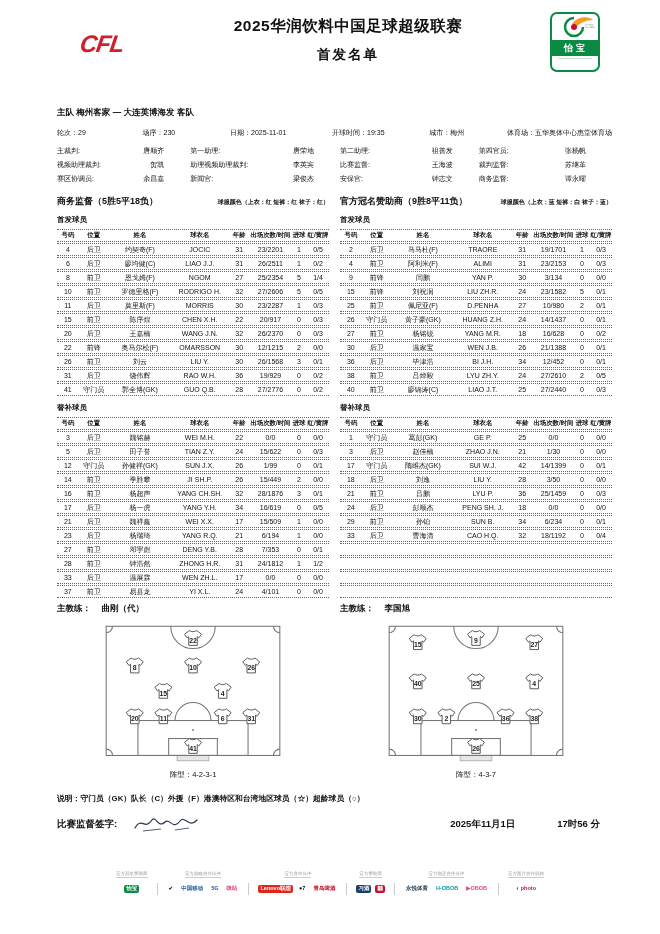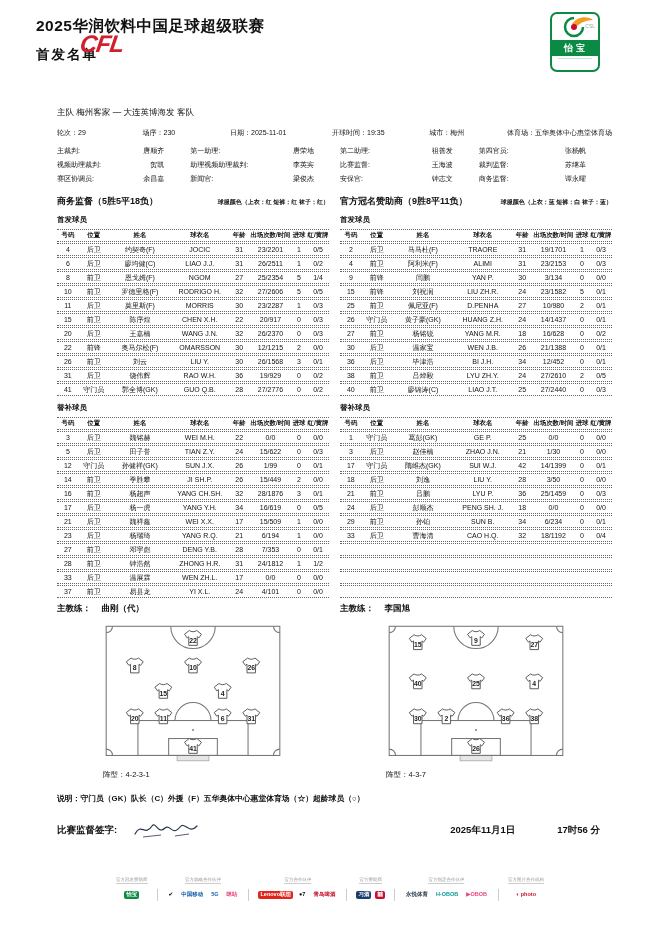--- a/index.html
+++ b/index.html
@@ -4,33 +4,33 @@
 <style>
   html,body{margin:0;padding:0;background:#fff;}
   .page{width:660px;height:934px;background:#fff;position:relative;overflow:hidden;
         font-family:"Liberation Sans",sans-serif;color:#111;}
   .content{padding:0 48px 0 57px;}
 
   
   .header{position:relative;height:78px;padding-top:16px;}
   .cfl-logo{position:absolute;left:80px;top:30px;font-weight:bold;font-style:italic;
             font-size:24px;color:#d0202e;transform:skewX(-8deg);letter-spacing:-1px;}
-  .titles{text-align:left;padding-left:36px;}
+  .titles{text-align:center;padding-left:36px;}
   .title1{font-size:15.5px;font-weight:bold;letter-spacing:0.5px;}
   .title2{font-size:13.5px;font-weight:bold;margin-top:9px;letter-spacing:2px;}
   .yibao{position:absolute;right:60px;top:12px;width:46px;border:2px solid #0a8a43;
          border-radius:7px;background:#fff;overflow:hidden;text-align:center;}
   .yibao-top{height:26px;position:relative;}
   .yibao-csl{position:absolute;right:3px;top:9px;font-size:5px;color:#8aa;}
   .yibao-band{background:#0a8a43;color:#fff;font-weight:bold;font-size:9px;
               letter-spacing:3px;padding:2px 0 1px 2px;}
   .yibao-sub{height:8px;border-top:1px solid #bfe3cf;margin:2px 6px 3px 6px;}
 
   
-  .teams-line{font-size:8.5px;font-weight:normal;margin-top:13px;}
+  .teams-line{font-size:8.5px;font-weight:bold;margin-top:13px;}
   #info-row{display:flex;font-size:7px;margin-top:9px;}
   .info-item{white-space:nowrap;}
   #info-row .info-item:nth-child(1){width:88px;}
   #info-row .info-item:nth-child(2){width:90px;}
   #info-row .info-item:nth-child(3){width:105px;}
   #info-row .info-item:nth-child(4){width:100px;}
   #info-row .info-item:nth-child(5){width:80px;}
   #officials{display:grid;grid-template-columns:24% 27% 25% 24%;row-gap:4px;
              font-size:7px;margin-top:8px;}
   .off-cell{display:flex;padding-right:26px;}
@@ -50,31 +50,31 @@
         border-bottom:1px dotted #666;margin-bottom:1px;font-size:7px;}
   .thead .td{font-weight:bold;font-size:6.4px;}
   .td{text-align:center;white-space:nowrap;overflow:visible;}
   .c0{width:8%;} .c1{width:11%;} .c2{width:23%;} .c3{width:21%;}
   .c4{width:8%;} .c5{width:15%;} .c6{width:6%;} .c7{width:8%;}
 
   .coach-line{font-size:8.5px;font-weight:bold;margin-top:5px;}
   .coach-line .coach-name{margin-left:8px;font-family:Liberation Serif, serif;}
 
   
-  .pitch-wrap{width:180px;margin:8px auto 0 auto;text-align:left;}
+  .pitch-wrap{width:180px;margin:8px auto 0 auto;text-align:center;}
   .pitch{width:180px;height:140px;}
   .pitch .mark{fill:none;stroke:#777;stroke-width:1;}
   .pitch .goalrect{fill:#e6e6e6;stroke:#aaa;stroke-width:0.8;}
   .jersey{fill:#fff;stroke:#555;stroke-width:0.9;}
   .jnum{font-size:6.5px;font-weight:bold;fill:#222;font-family:"Liberation Sans",sans-serif;}
   .formation-caption{font-size:7.5px;margin-top:3px;}
 
   
   .note-line{font-size:7.8px;font-weight:bold;margin-top:13px;}
-  .sig-row{display:flex;align-items:center;margin-top:15px;font-size:9.5px;font-weight:bold;}
+  .sig-row{display:flex;align-items:center;margin-top:9px;font-size:9.5px;font-weight:bold;}
   .sig-svg{margin-left:14px;}
   .sig-date{margin-left:auto;}
   .sig-time{margin-left:42px;margin-right:12px;}
 
   #sponsors{display:flex;align-items:flex-end;justify-content:center;gap:9px;margin-top:26px;}
   .sp-group{text-align:center;}
   .sp-caption{font-size:4.5px;color:#999;border-bottom:0.5px solid #ccc;
               padding-bottom:1px;display:inline-block;white-space:nowrap;}
   .sp-items{display:flex;align-items:center;justify-content:center;gap:4px;margin-top:4px;height:12px;}
   .sp-logo{font-size:5.5px;font-weight:bold;white-space:nowrap;padding:1px 2px;border-radius:2px;line-height:1;}
@@ -827,21 +827,21 @@
               <g transform="translate(85,116)">
                 <path d="M -8 -3.5 L -3.5 -7 C -1.5 -5.5 1.5 -5.5 3.5 -7 L 8 -3.5 L 5.5 0 L 4 -1.2 L 4 7 L -4 7 L -4 -1.2 L -5.5 0 Z" class="jersey"></path>
                 <text y="4.5" text-anchor="middle" class="jnum">26</text>
               </g>
             </svg>
           <div class="formation-caption">阵型：4-3-7</div>
         </div>
       </div>
     </div>
 
-    <div class="note-line">说明：守门员（GK）队长（C）外援（F）五华奥体中心惠堂体育场（☆）超龄球员（○）</div>
+    <div class="note-line">说明：守门员（GK）队长（C）外援（F）港澳特区和台湾地区球员（☆）超龄球员（○）</div>
 
     <div class="sig-row">
       <span>比赛监督签字:</span>
       <svg class="sig-svg" width="72" height="22" viewBox="0 0 72 22">
         <path d="M4 15 C 10 3 14 18 21 7 C 25 2 27 16 34 9 C 39 4 41 18 49 8 C 54 2 58 16 66 7" fill="none" stroke="#2a3550" stroke-width="1.2" stroke-linecap="round"></path>
         <path d="M12 18 L 30 16 M44 17 L 58 15" fill="none" stroke="#2a3550" stroke-width="0.8"></path>
       </svg>
       <span class="sig-date">2025年11月1日</span>
       <span class="sig-time">17时56 分</span>
     </div>

